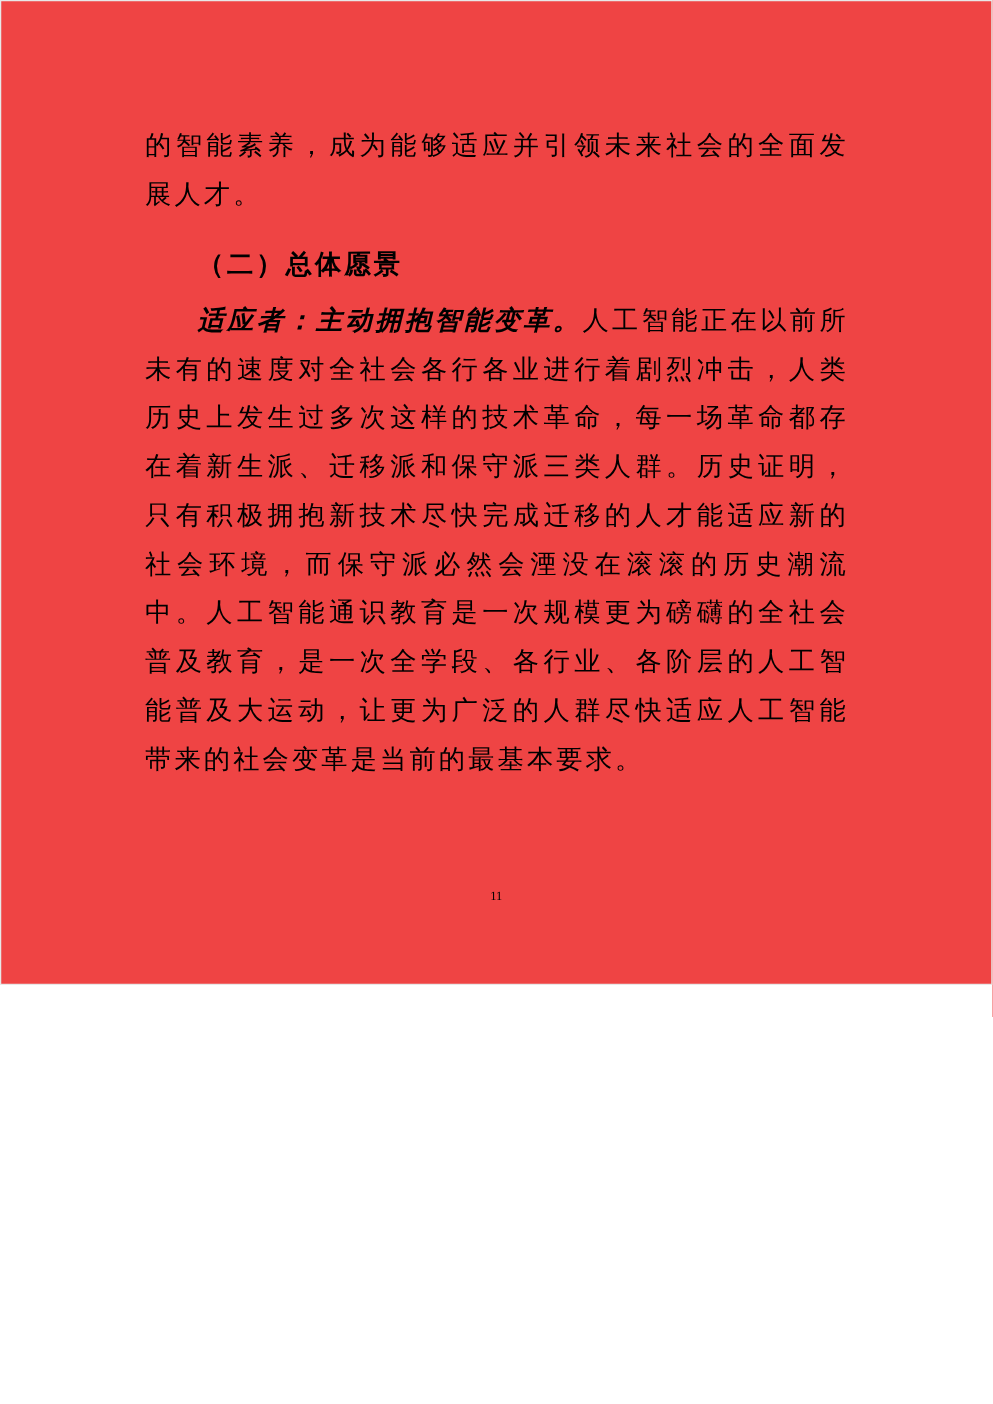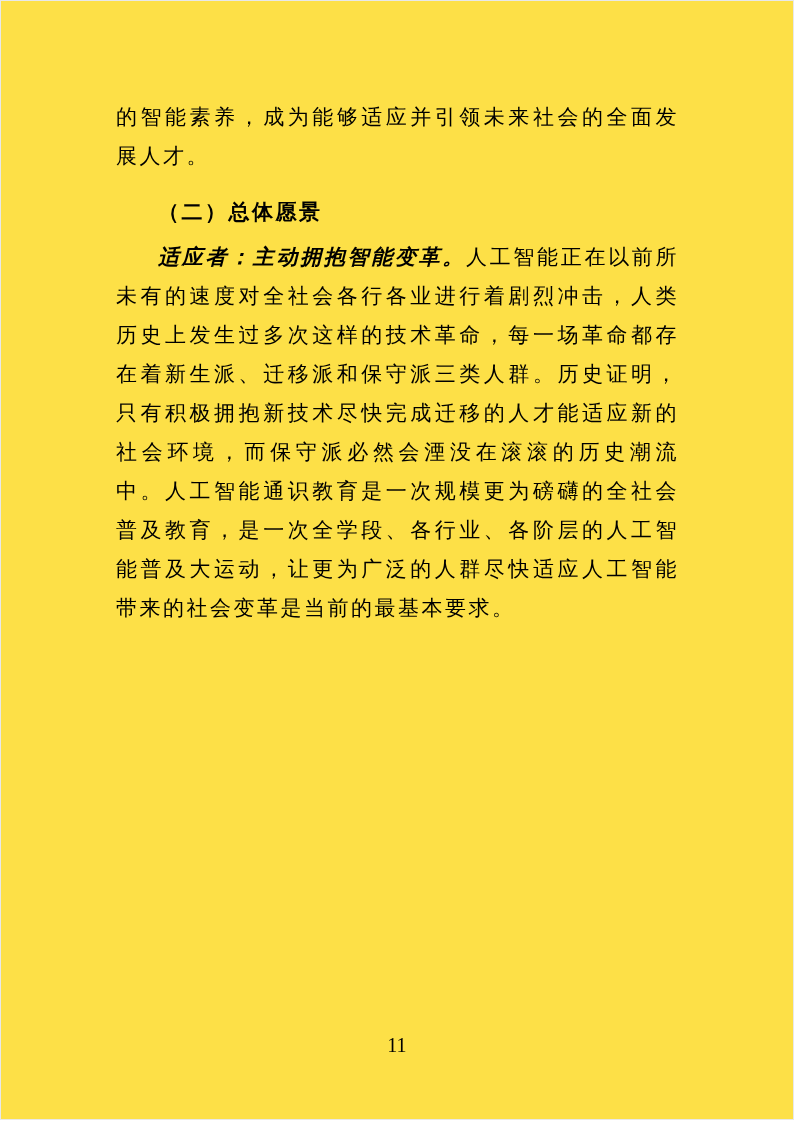--- a/index.html
+++ b/index.html
@@ -3,23 +3,23 @@
 <meta charset="utf-8">
 <style>
   html, body {
     margin: 0;
     padding: 0;
     background: #ffffff;
   }
   .page {
     position: relative;
     width: 794px;
-    height: 1120px;
+    height: 788px;
     margin: 0 auto;
-    background: #fde047;
+    background: #ef4444;
     box-sizing: border-box;
     border: 1px solid #e8e8e8;
     font-family: "Liberation Sans", "DejaVu Sans", sans-serif;
     color: #000000;
     overflow: hidden;
   }
   .content {
     position: absolute;
     top: 96px;
     left: 115px;
@@ -57,21 +57,21 @@
   }
   .footer {
     position: absolute;
     left: 0;
     right: 0;
     bottom: 62px;
     text-align: center;
   }
   .page-number {
     font-family: "Liberation Serif", "DejaVu Serif", serif;
-    font-size: 20px;
+    font-size: 10px;
     color: #000000;
   }
 </style>
 </head>
 <body>
 
 <div class="page">
   <div class="content">
     <div>
         <p class="para"><span class="run-normal">的智能素养，成为能够适应并引领未来社会的全面发展人才。</span></p>

